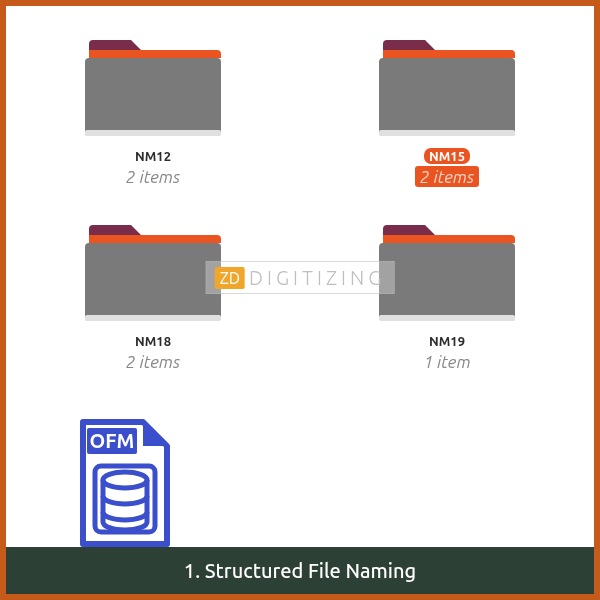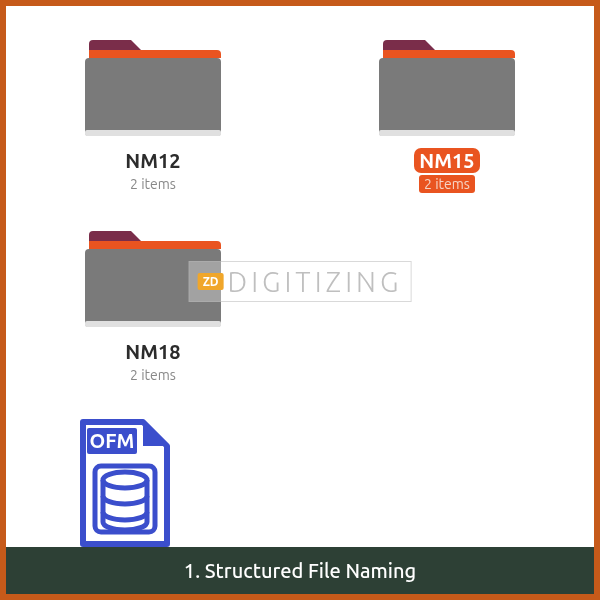--- a/index.html
+++ b/index.html
@@ -27,30 +27,31 @@
       cursor: pointer;
       padding: 4px;
     }
     .folder-icon {
       width: 140px;
       height: 110px;
       position: relative;
       margin-bottom: 8px;
     }
     .folder-name {
-      font-size: 20px;
+      font-size: 13px;
       font-weight: 600;
       color: #2c2c2c;
       margin-bottom: 2px;
       padding: 1px 5px;
     }
     .folder-count {
-      font-size: 14px;
+      font-size: 17px;
       color: #888;
       padding: 1px 5px;
+      font-style: italic;
     }
     .selected .folder-name {
       background: #e95420;
       color: #fff;
       border-radius: 7px;
     }
     .selected .folder-count {
       background: #e95420;
       color: #f5d4c5;
       border-radius: 3px;
@@ -74,30 +75,30 @@
       display: flex;
       align-items: center;
       border: 1px solid rgba(180,180,180,0.5);
       padding: 4px 8px;
       background: rgba(255,255,255,0.3);
       pointer-events: none;
     }
     .wm-badge {
       background: #f0a62a;
       color: #fff;
-      font-weight: bold;
-      font-size: 12px;
+      font-weight: normal;
+      font-size: 16px;
       padding: 2px 5px;
       margin-right: 4px;
       border-radius: 2px;
     }
     .wm-text {
       color: #bfbfbf;
       letter-spacing: 4px;
-      font-size: 28px;
+      font-size: 20px;
       font-weight: 300;
     }
     .caption-bar {
       position: absolute;
       bottom: 0;
       left: 0;
       right: 0;
       background: #2d4035;
       color: #fff;
       text-align: center;
@@ -148,20 +149,32 @@
         <path d="M 6 20 L 6 14 Q 6 10 10 10 L 48 10 L 58 20 Z" fill="#7a2d4a"></path>
         <path d="M 58 20 L 134 20 Q 138 20 138 24 L 138 28 L 6 28 L 6 20 Z" fill="#e95420"></path>
         <rect x="2" y="28" width="136" height="78" rx="4" fill="#7a7a7a"></rect>
         <rect x="2" y="100" width="136" height="6" rx="2" fill="#e0e0e0"></rect>
       </svg>
     </div>
     <div class="folder-name">NM18</div>
     <div class="folder-count">2 items</div>
   </div>
 
+  <div class="folder-item">
+    <div class="folder-icon">
+      <svg viewBox="0 0 140 110" width="140" height="110">
+        <path d="M 6 20 L 6 14 Q 6 10 10 10 L 48 10 L 58 20 Z" fill="#7a2d4a"></path>
+        <path d="M 58 20 L 134 20 Q 138 20 138 24 L 138 28 L 6 28 L 6 20 Z" fill="#e95420"></path>
+        <rect x="2" y="28" width="136" height="78" rx="4" fill="#7a7a7a"></rect>
+        <rect x="2" y="100" width="136" height="6" rx="2" fill="#e0e0e0"></rect>
+      </svg>
+    </div>
+    <div class="folder-name">NM19</div>
+    <div class="folder-count">1 item</div>
+  </div>
 
 </div>
 
 <div class="third-row">
   <div class="file-item">
     <div class="ofm-icon">
       <svg viewBox="0 0 120 130" width="120" height="130">
         <path d="M 18 4 L 78 4 L 102 28 L 102 126 L 18 126 Z" fill="#ffffff" stroke="#3b4ecc" stroke-width="6" stroke-linejoin="round"></path>
         <path d="M 78 4 L 78 28 L 102 28 Z" fill="#3b4ecc"></path>
         <rect x="22" y="10" width="50" height="26" fill="#3b4ecc" rx="2"></rect>

